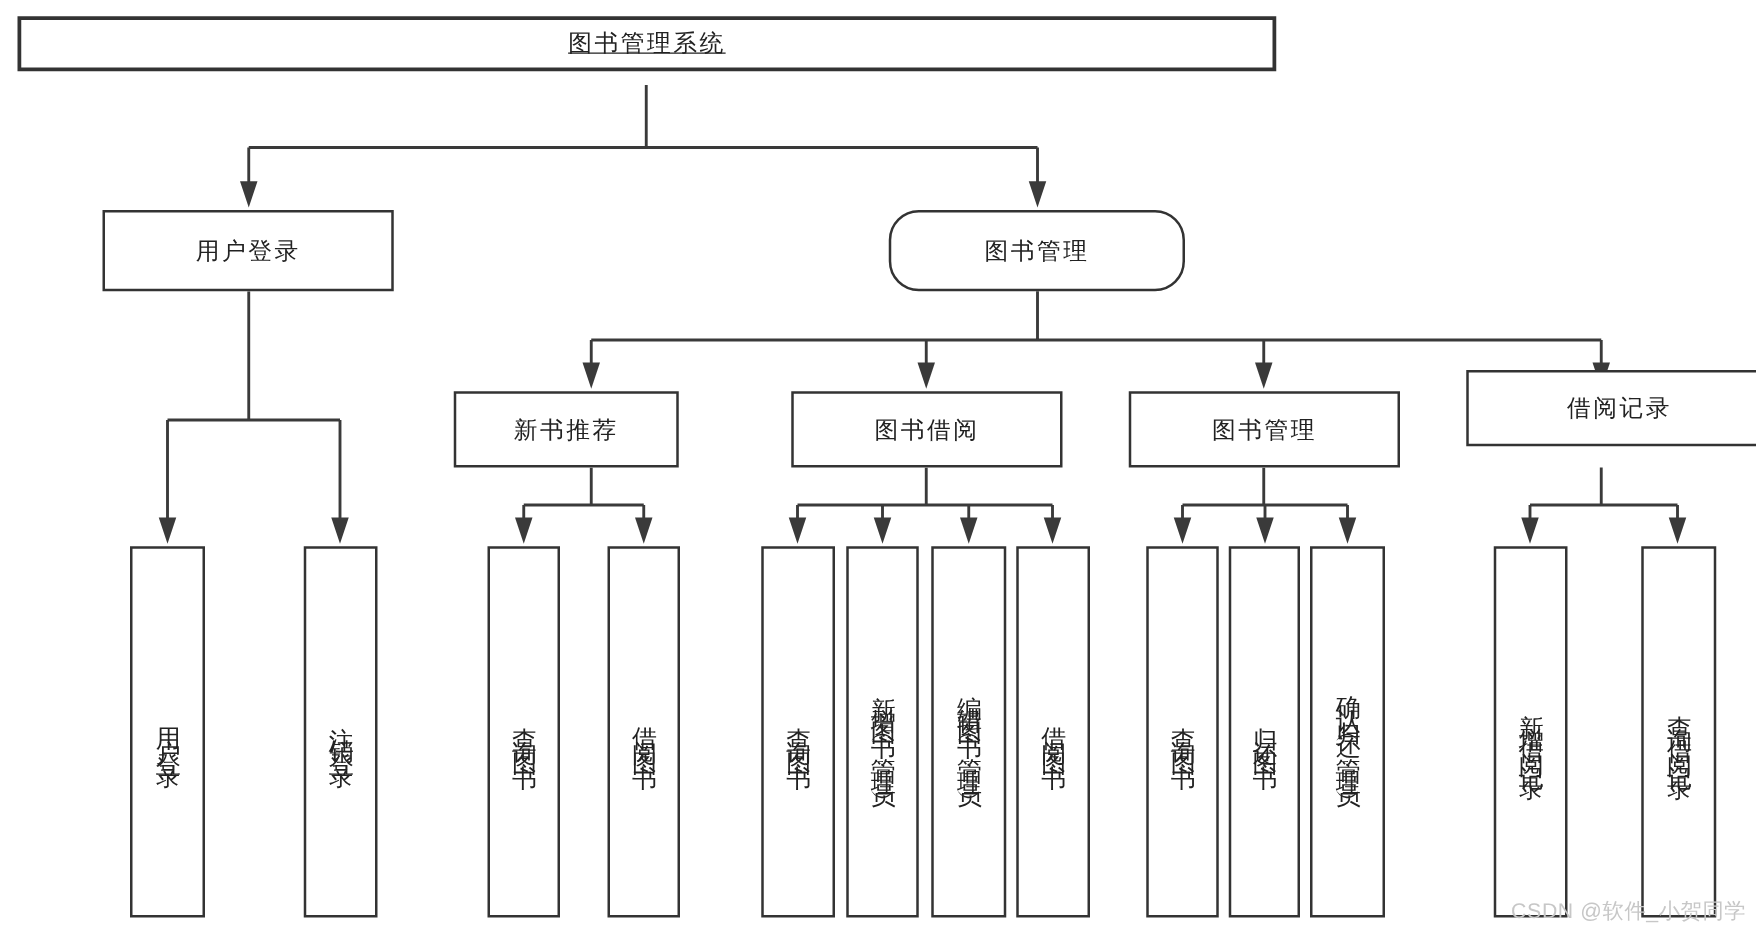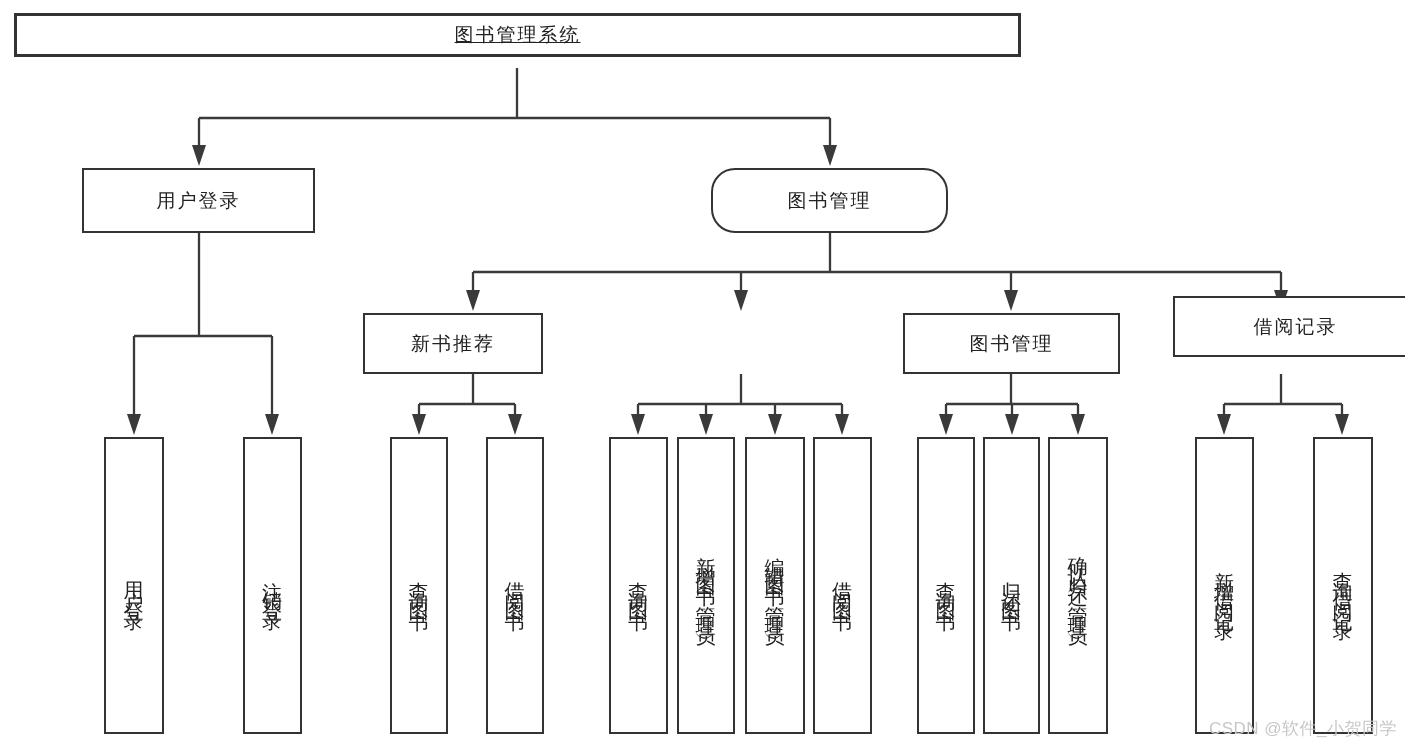--- a/index.html
+++ b/index.html
@@ -117,20 +117,21 @@
     <polygon points="1224,435 1217,414 1231,414"></polygon>
     <polygon points="1342,435 1335,414 1349,414"></polygon>
   </svg>
 
   <div class="node root" style="left:14px; top:13px; width:1007px; height:44px;text-decoration:underline;">图书管理系统</div>
 
   <div class="node" style="left:82px; top:168px; width:233px; height:65px;">用户登录</div>
   <div class="node" style="left:711px; top:168px; width:237px; height:65px;border-radius:24px;">图书管理</div>
 
   <div class="node" style="left:363px; top:313px; width:180px; height:61px;">新书推荐</div>
+  <div class="node" style="left:633px; top:313px; width:217px; height:61px;">图书借阅</div>
   <div class="node" style="left:903px; top:313px; width:217px; height:61px;">图书管理</div>
   <div class="node" style="left:1173px; top:296px; width:245px; height:61px;">借阅记录</div>
 
   <div class="leaf" style="left:104px; top:437px; width:60px; height:297px;">
     <span>用户登录</span>
   </div>
   <div class="leaf" style="left:243px; top:437px; width:59px; height:297px;">
     <span>注销登录</span>
   </div>
 

